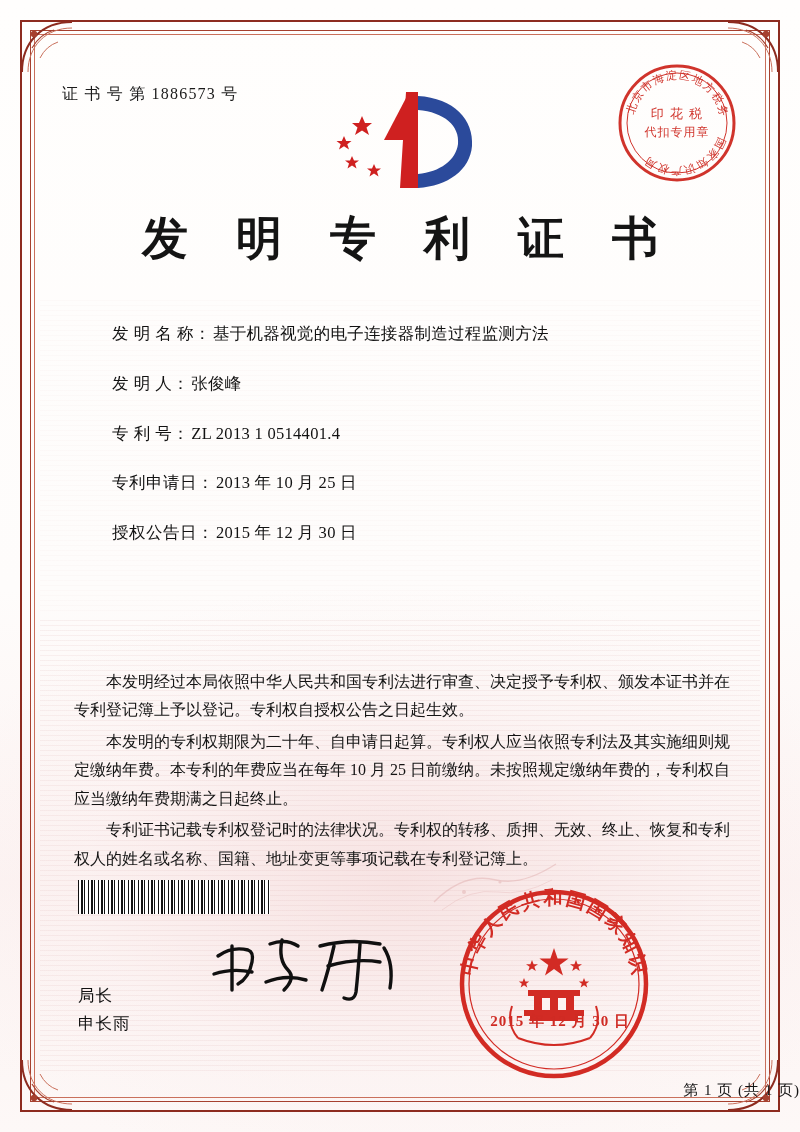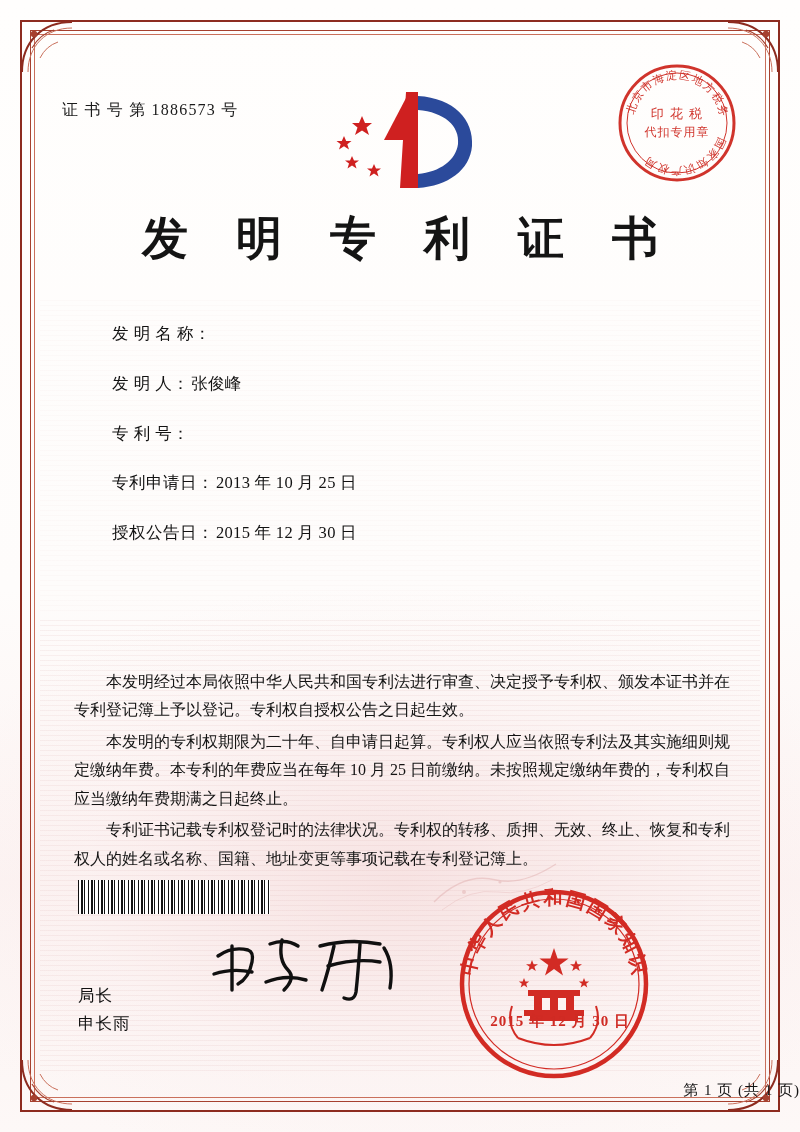--- a/index.html
+++ b/index.html
@@ -76,21 +76,21 @@
   .corner svg { display: block; }
   .corner.tl { left: 18px; top: 18px; }
   .corner.tr { right: 18px; top: 18px; transform: scaleX(-1); }
   .corner.bl { left: 18px; bottom: 18px; transform: scaleY(-1); }
   .corner.br { right: 18px; bottom: 18px; transform: scale(-1,-1); }
 
   
   .serial {
     position: absolute;
     left: 62px;
-    top: 100px;
+    top: 84px;
     font-size: 16px;
     letter-spacing: 1.2px;
     color: #1b1b1b;
     white-space: nowrap;
   }
 
   .logo {
     position: absolute;
     left: 322px;
     top: 88px;
@@ -322,27 +322,29 @@
       <text x="61" y="56" text-anchor="middle" font-size="13" fill="#d0342c" font-family="DejaVu Serif, serif" letter-spacing="1">印 花 税</text>
       <text x="61" y="74" text-anchor="middle" font-size="12" fill="#d0342c" font-family="DejaVu Serif, serif" letter-spacing="1">代扣专用章</text>
     </svg>
   </div>
 
   <div class="title">发 明 专 利 证 书</div>
 
   <div class="fields">
     <div class="field">
       <span class="flabel">发 明 名 称：</span>
+      <span class="fvalue">基于机器视觉的电子连接器制造过程监测方法</span>
     </div>
     <div class="field">
       <span class="flabel">发 明 人：</span>
       <span class="fvalue">张俊峰</span>
     </div>
     <div class="field">
       <span class="flabel">专 利 号：</span>
+      <span class="fvalue">ZL 2013 1 0514401.4</span>
     </div>
     <div class="field">
       <span class="flabel">专利申请日：</span>
       <span class="fvalue">2013 年 10 月 25 日</span>
     </div>
     <div class="field">
       <span class="flabel">授权公告日：</span>
       <span class="fvalue">2015 年 12 月 30 日</span>
     </div>
   </div>

